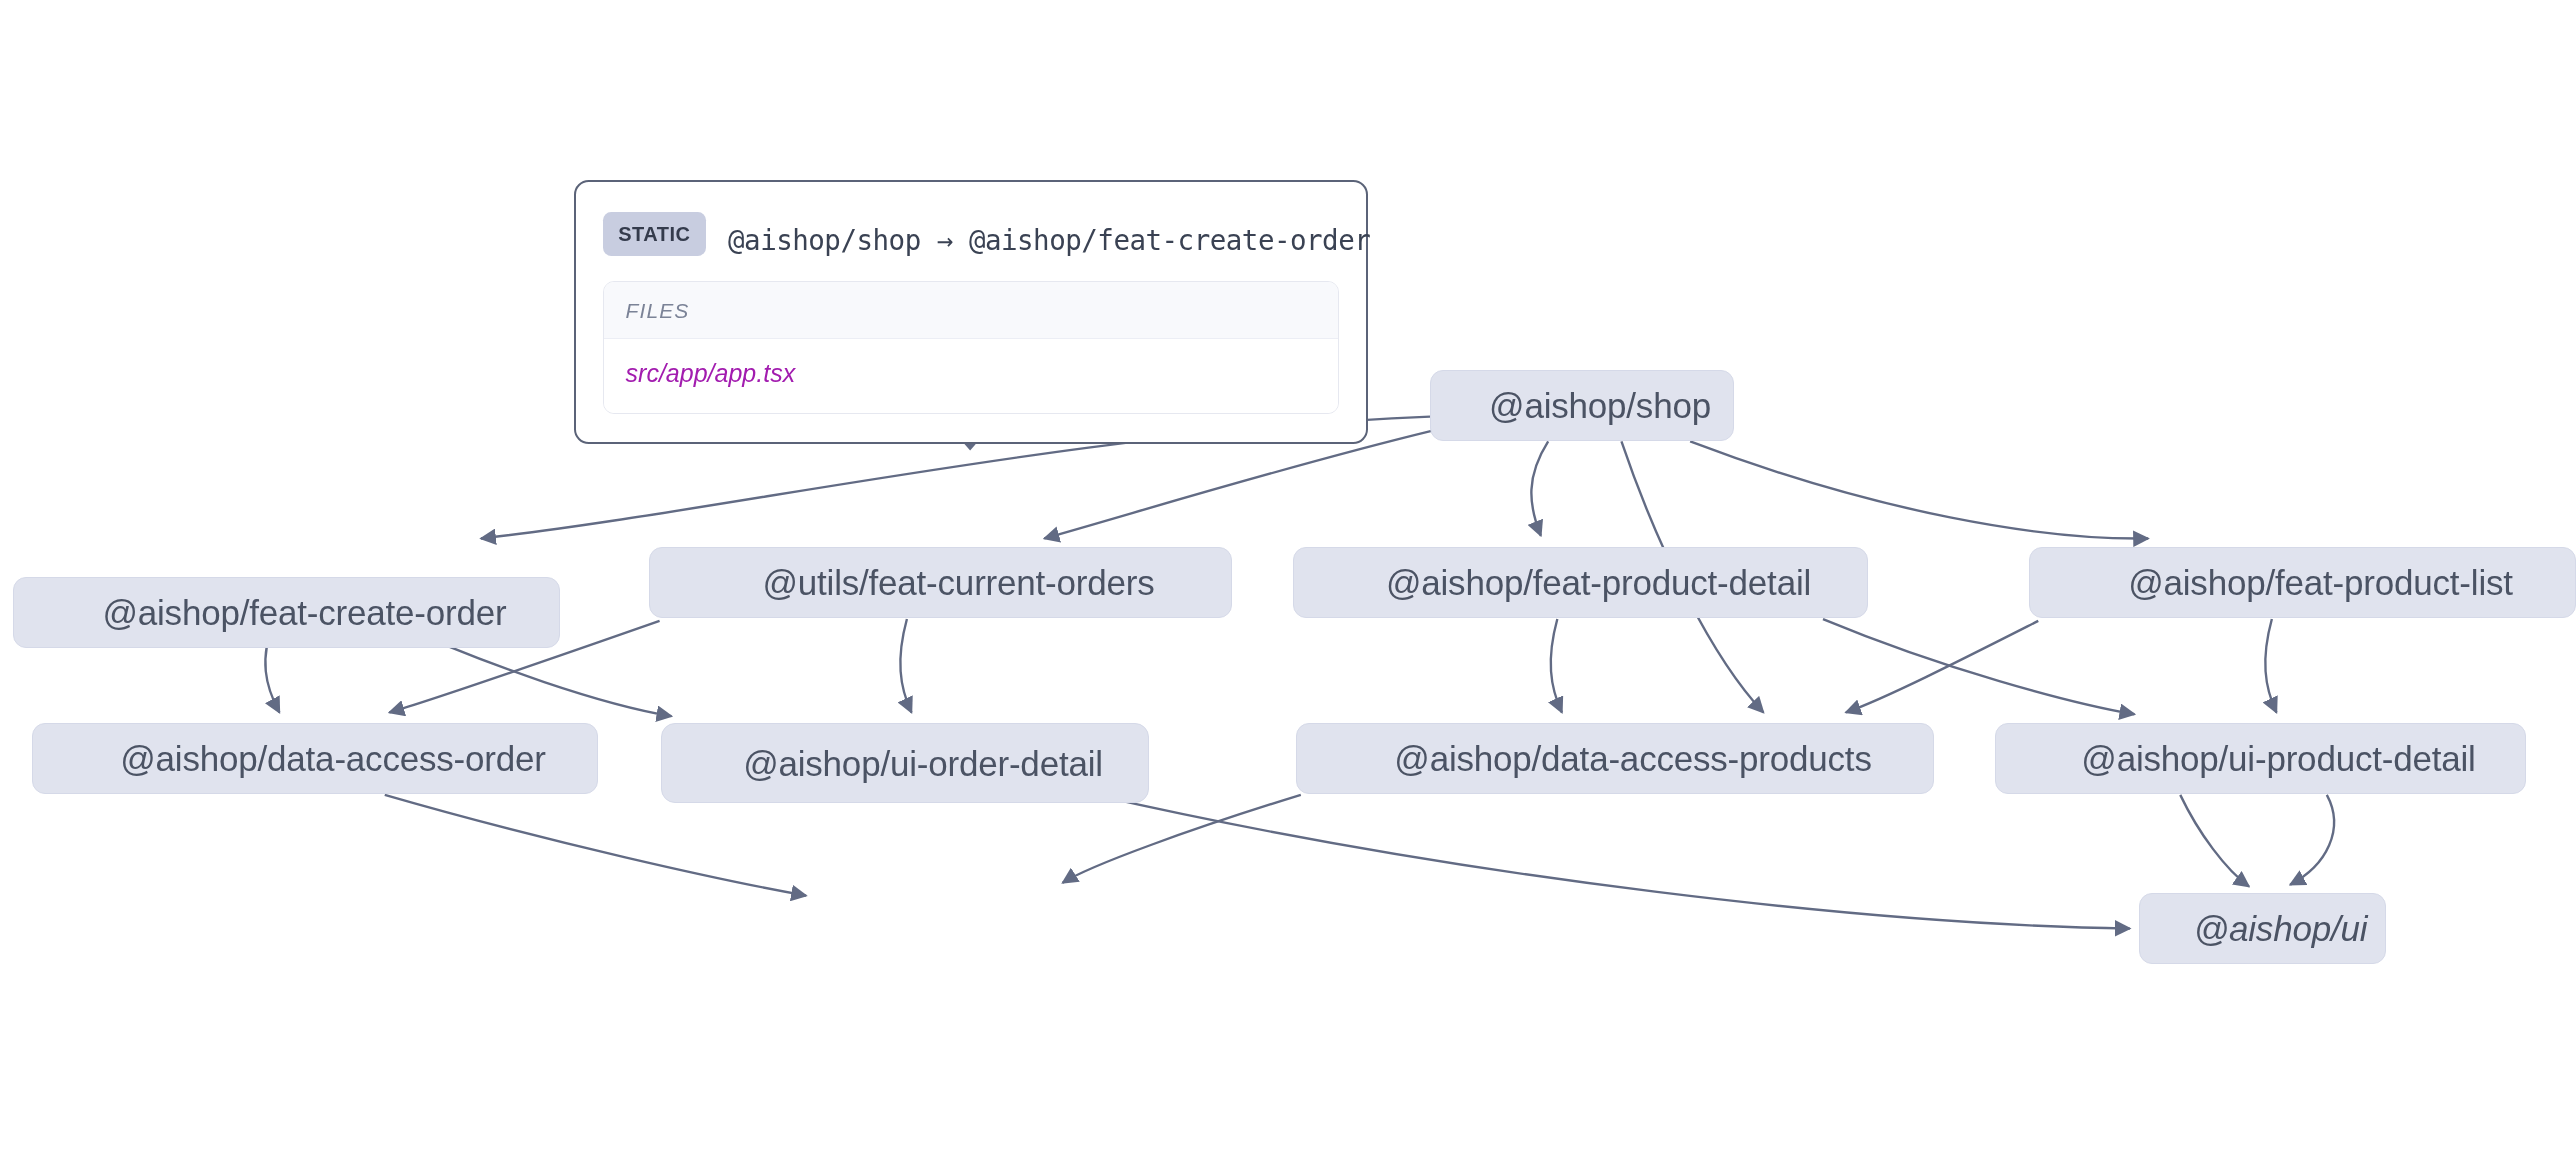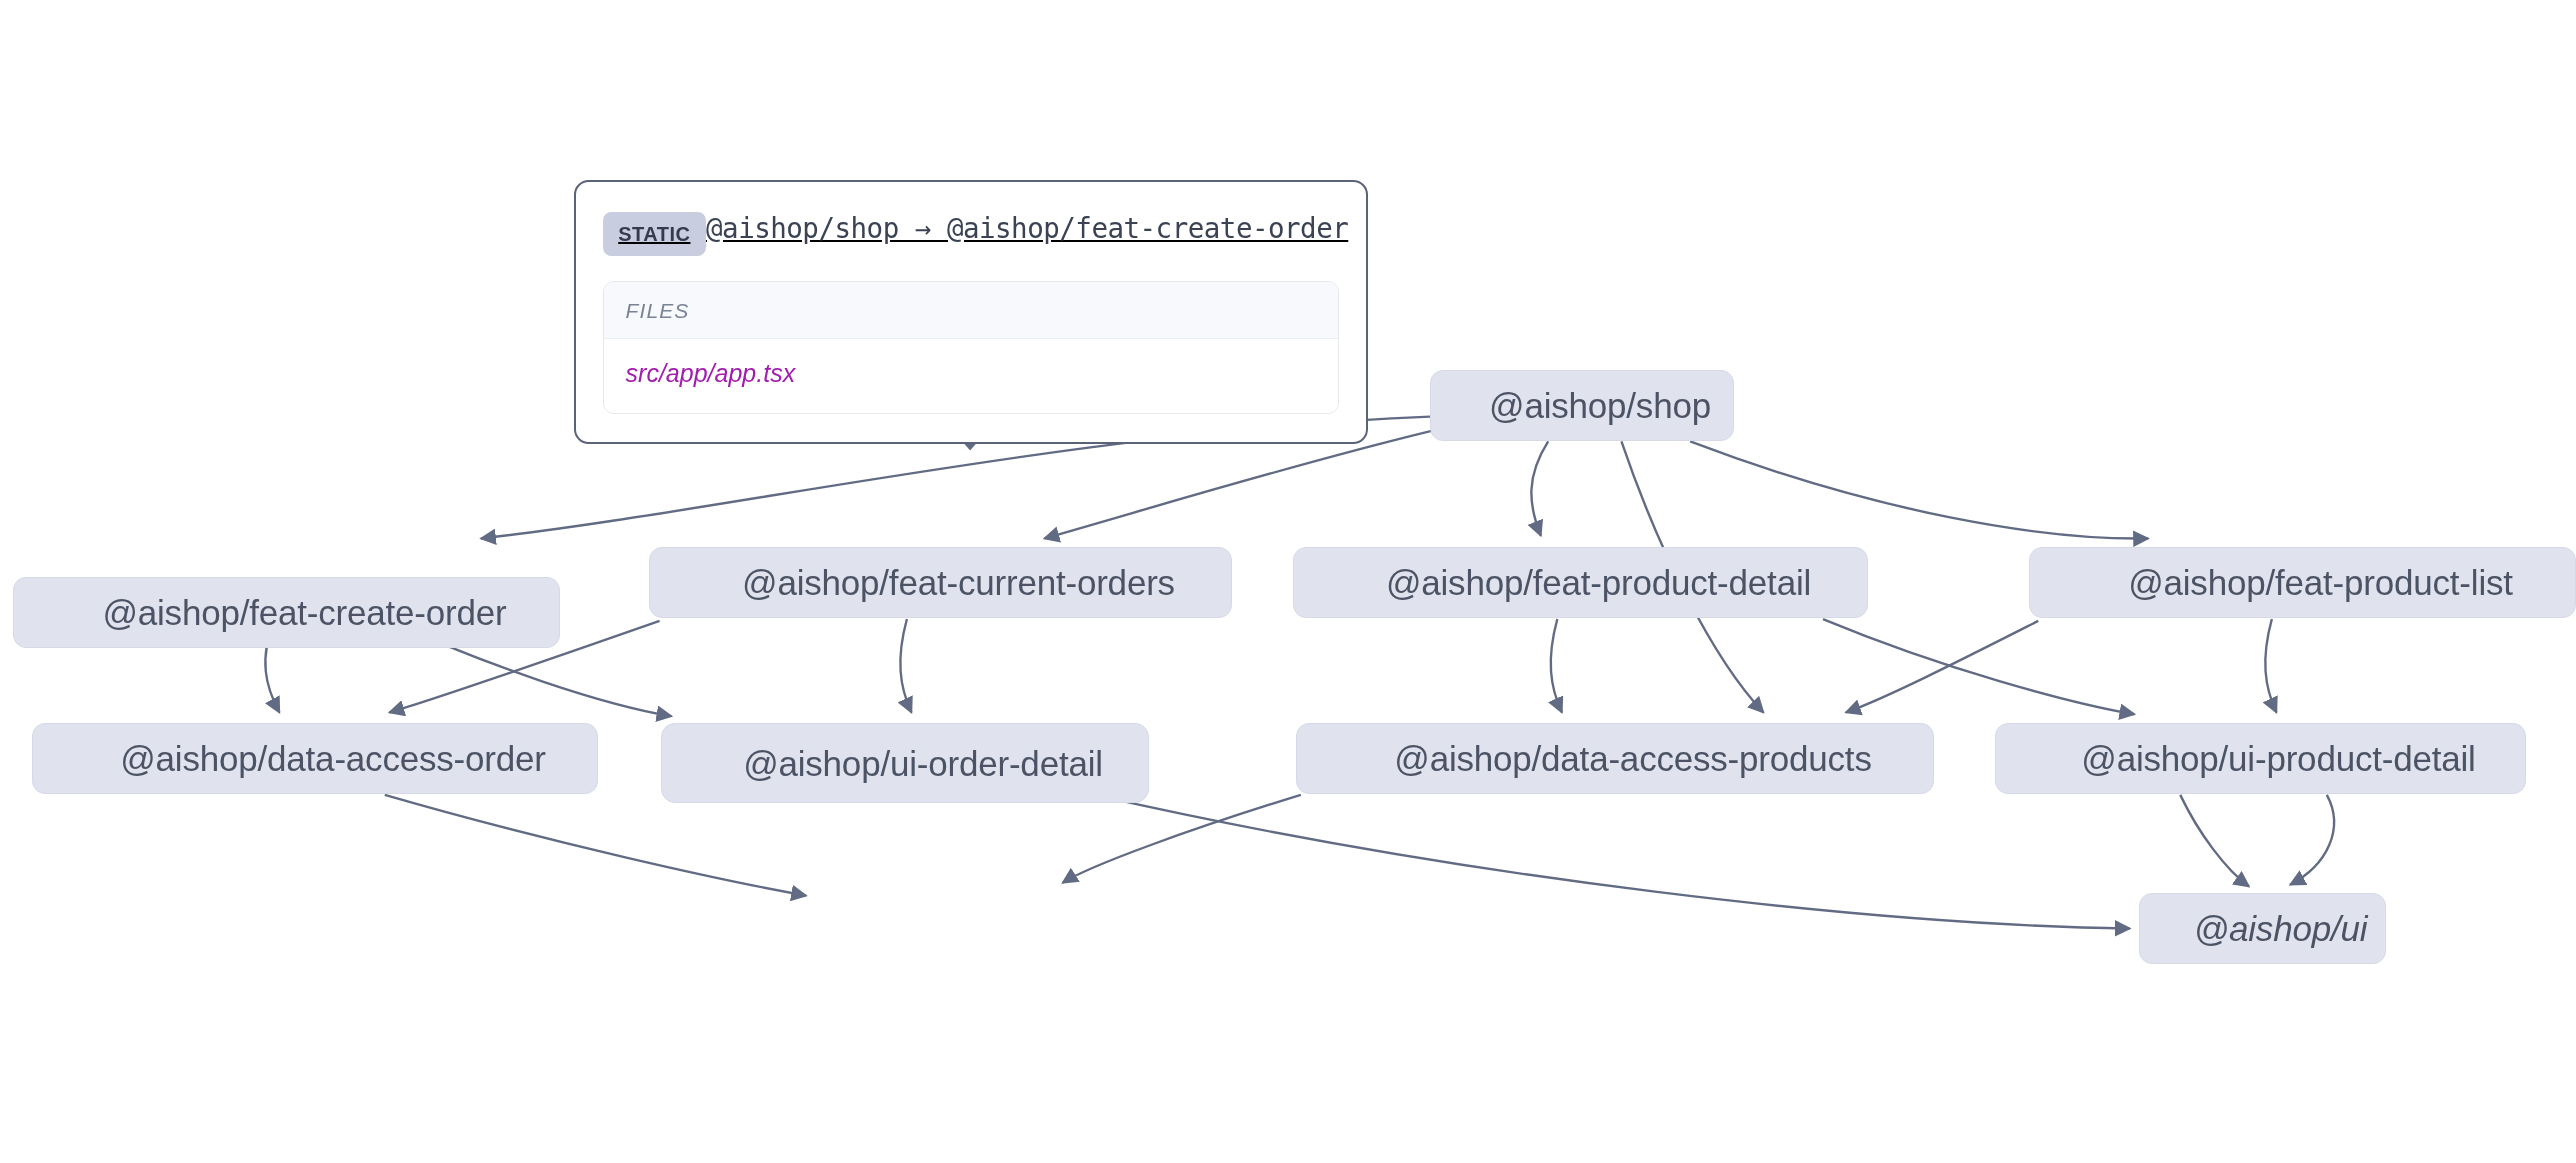--- a/index.html
+++ b/index.html
@@ -55,23 +55,23 @@
     width: 794px;
     box-sizing: border-box;
     background: #ffffff;
     border: 2.7px solid #5b6378;
     border-radius: 14.7px;
     padding: 24px 26.6px 27.5px 26.6px;
     z-index: 40;
   }
   .card-head {
     display: flex;
-    align-items: flex-start;
+    align-items: flex-end;
+    gap: 22px;
     padding: 5.5px 0 0 0;
-    text-decoration: underline;
   }
   .badge {
     background: #c8cde0;
     color: #343b4c;
     font-size: 20px;
     font-weight: bold;
     letter-spacing: 0.5px;
     border-radius: 8.2px;
     padding: 12px 15.6px 12px 15.6px;
     line-height: 1;
@@ -163,21 +163,21 @@
 
   <div class="node" style="left:1430px;top:370px;width:304px;height:71px;">
     <span>@aishop/shop</span>
   </div>
 
   <div class="node" style="left:13px;top:577px;width:547px;height:71px;">
     <span>@aishop/feat-create-order</span>
   </div>
 
   <div class="node" style="left:649px;top:547px;width:583px;height:71px;">
-    <span>@aishop/feat-current-orders</span>
+    <span>@utils/feat-current-orders</span>
   </div>
 
   <div class="node" style="left:1293px;top:547px;width:575px;height:71px;">
     <span>@aishop/feat-product-detail</span>
   </div>
 
   <div class="node" style="left:2029px;top:547px;width:547px;height:71px;">
     <span>@aishop/feat-product-list</span>
   </div>
 

